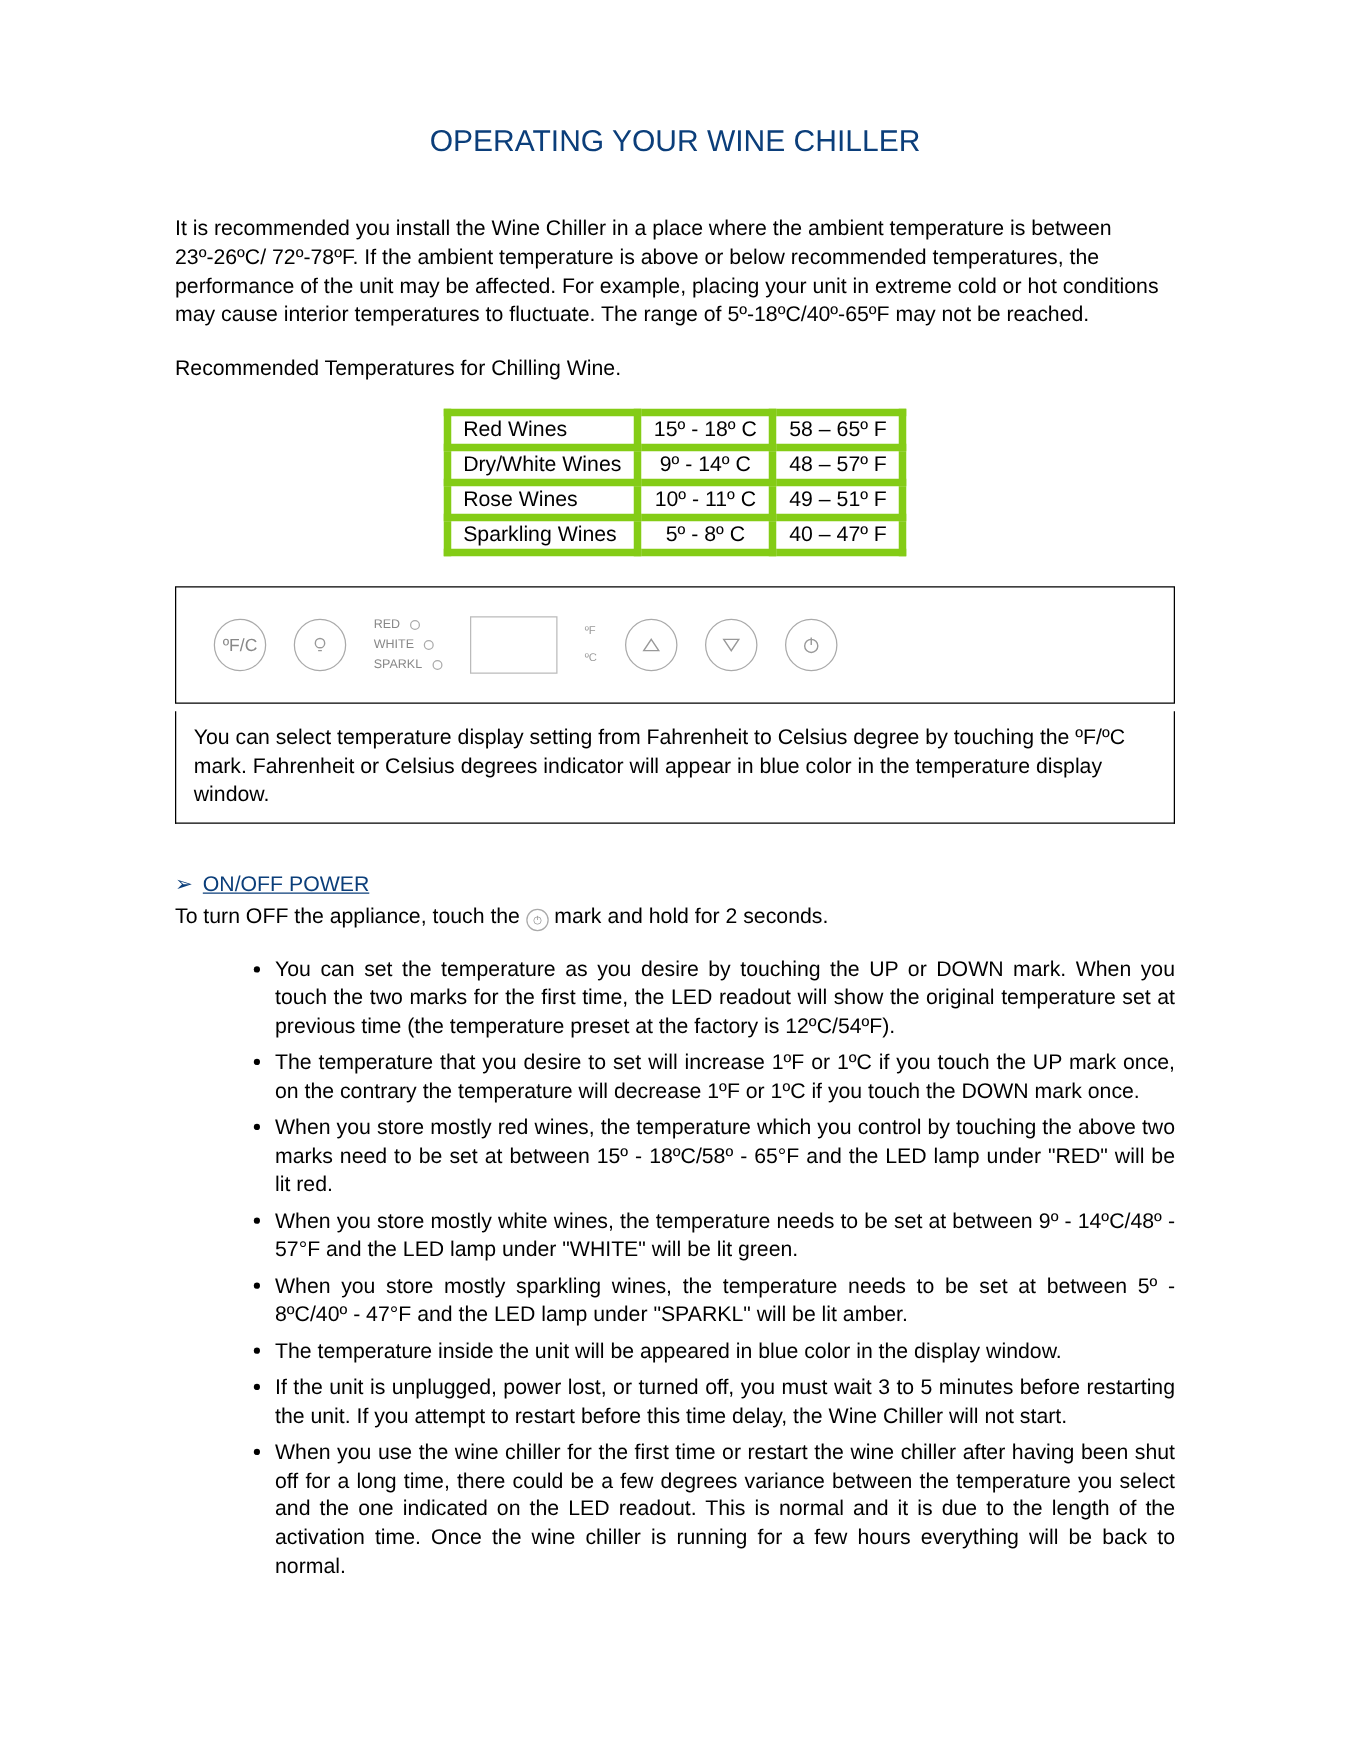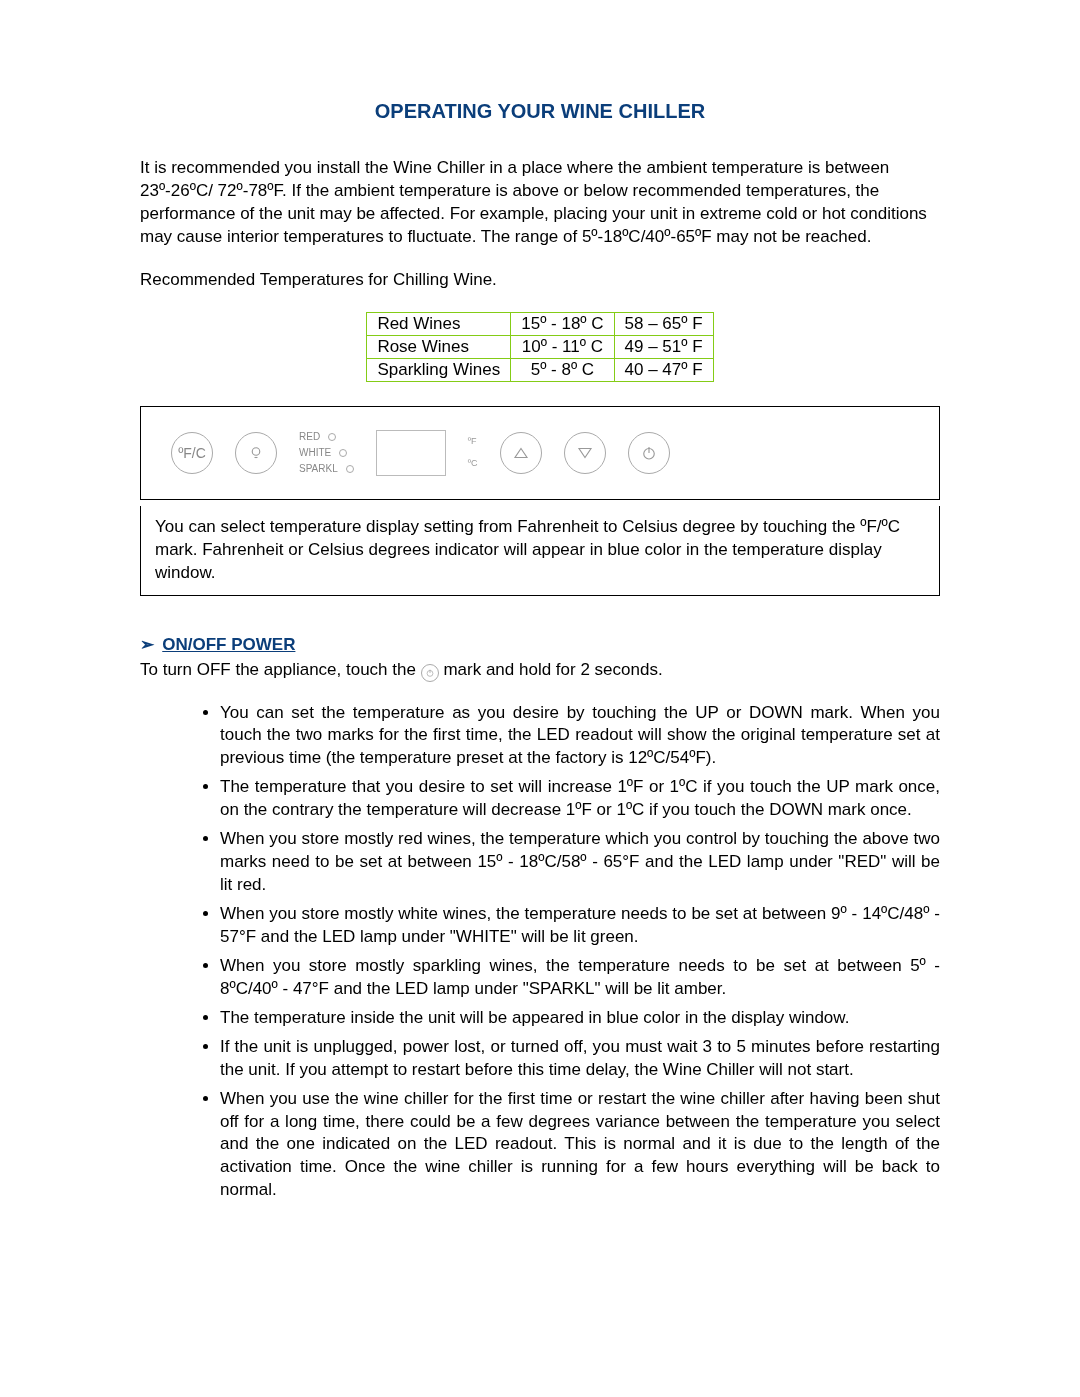--- a/index.html
+++ b/index.html
@@ -11,35 +11,35 @@
     font-size: 17px;
     color: #000;
     width: 1080px;
   }
   .page {
     padding: 100px 140px 60px 140px;
   }
   .title {
     text-align: center;
     color: #0b3e7a;
-    font-weight: bold;
-    font-size: 20px;
-    margin-bottom: 34px;
+    font-weight: normal;
+    font-size: 24px;
+    margin-bottom: 44px;
   }
   .para {
     margin-bottom: 20px;
     line-height: 1.35;
   }
   .table-wrap { display: flex; justify-content: center; margin-bottom: 24px; }
   table.temps {
     border-collapse: collapse;
     font-size: 17px;
   }
   table.temps td {
-    border: 1px solid #84cc16;
+    border: 6px solid #84cc16;
     padding: 1px 10px;
     white-space: nowrap;
   }
   table.temps td.c { text-align: center; }
 
   .panel-box {
     border: 1px solid #000;
     padding: 22px 30px;
     margin-bottom: 6px;
     display: flex;
@@ -61,21 +61,21 @@
   .deg-labels { font-size: 9px; color: #999; line-height: 2.4; }
   .info-box {
     border: 1px solid #000;
     border-top: none;
     padding: 10px 14px;
     margin-bottom: 38px;
     line-height: 1.35;
   }
   .arrow-head {
     color: #0b3e7a;
-    font-weight: bold;
+    font-weight: normal;
     margin-top: 26px;
     margin-bottom: 4px;
   }
   .arrow-head .chev { margin-right: 8px; }
   .arrow-head .label { text-decoration: underline; }
   .inline-power {
     display: inline-flex; width: 18px; height: 18px; border: 1px solid #aaa; border-radius: 50%;
     align-items: center; justify-content: center; vertical-align: -3px;
   }
   .inline-power svg { width: 10px; height: 10px; stroke: #999; fill: none; stroke-width: 1.5; }
@@ -100,20 +100,25 @@
 
   <div class="para">Recommended Temperatures for Chilling Wine.</div>
 
   <div class="table-wrap">
     <table class="temps">
       <tbody>
           <tr>
             <td>Red Wines</td>
             <td class="c">15º - 18º C</td>
             <td class="c">58 – 65º F</td>
+          </tr>
+      <tr>
+            <td>Dry/White Wines</td>
+            <td class="c">9º - 14º  C</td>
+            <td class="c">48 – 57º F</td>
           </tr>
       <tr>
             <td>Rose Wines</td>
             <td class="c">10º - 11º C</td>
             <td class="c">49 – 51º F</td>
           </tr>
       <tr>
             <td>Sparkling Wines</td>
             <td class="c">5º - 8º  C</td>
             <td class="c">40 – 47º F</td>

